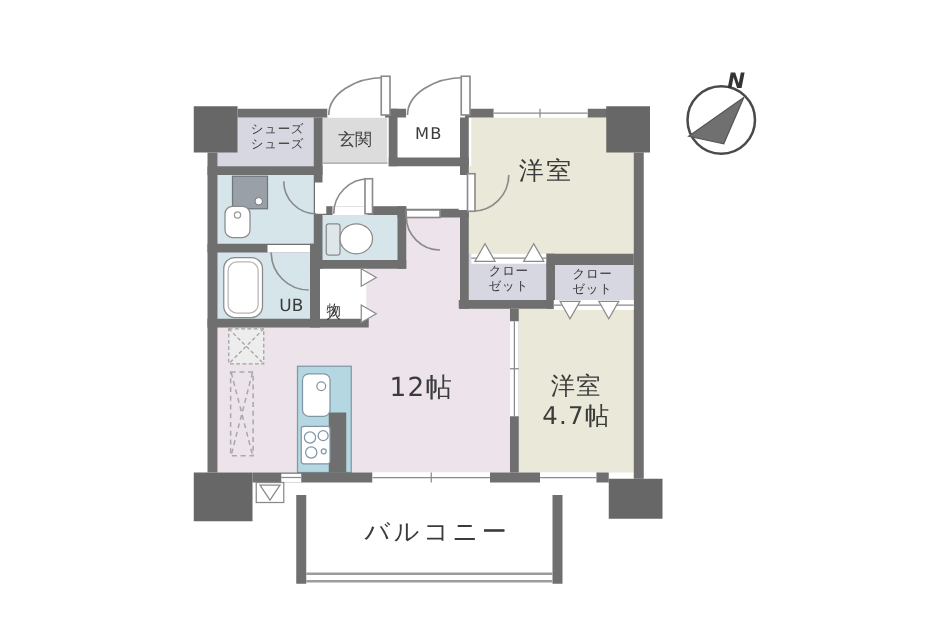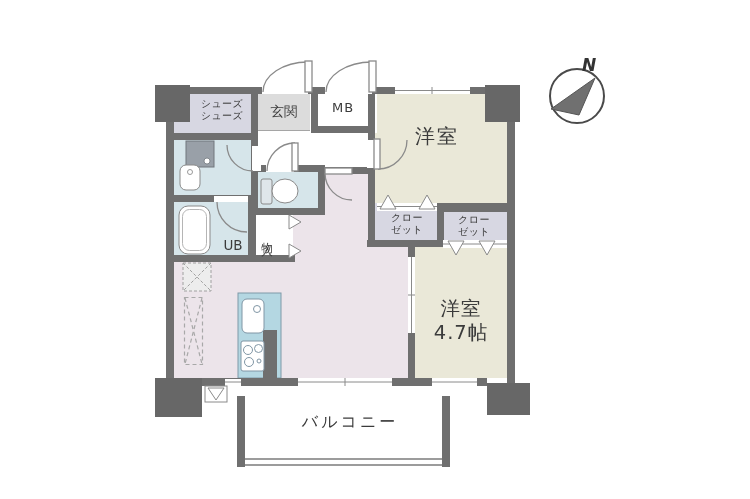--- a/index.html
+++ b/index.html
@@ -8,21 +8,21 @@
   .stage svg{position:absolute;left:0;top:0;}
   .lbl{position:absolute;text-align:center;color:#3b3b3b;}
   .lbl .ln{display:block;}
   .sm{font-size:10px;line-height:11.5px;letter-spacing:.5px;}
   .cl{font-size:10px;line-height:11.5px;letter-spacing:.5px;font-family:Liberation Serif, serif;}
   .md{font-size:13.5px;}
   .mb{font-size:13px;letter-spacing:1px;}
   .big{font-size:20px;line-height:25px;letter-spacing:2px;}
   .ldk{font-size:21px;line-height:24px;letter-spacing:1px;}
   .w47{font-size:19.5px;line-height:23.5px;letter-spacing:1px;}
-  .balc{font-size:16px;letter-spacing:3px;font-family:Liberation Serif, serif;}
+  .balc{font-size:20px;letter-spacing:3px;font-family:Liberation Serif, serif;}
   .vert{writing-mode:vertical-rl;text-orientation:upright;font-size:11.5px;letter-spacing:2px;}
   .north{font-size:17px;font-style:italic;font-weight:600;color:#333;}
 </style>
 </head>
 <body>
 
 <div class="stage">
 
 <svg width="750" height="499" viewBox="0 0 750 499">
 
@@ -217,20 +217,21 @@
     <span class="ln">クロー</span>
     <span class="ln">ゼット</span>
   </div>
   <div class="lbl cl" style="left:441px;top:214px;width:66px;">
     <span class="ln">クロー</span>
     <span class="ln">ゼット</span>
   </div>
   <div class="lbl md" style="left:216px;top:206px;width:34px;margin-top:31px;">UB</div>
   <div class="lbl vert" style="left:259px;top:214px;height:42px;">物入</div>
   <div class="lbl ldk" style="left:277px;top:298px;width:120px;">
+    <span class="ln">12帖</span>
   </div>
   <div class="lbl w47" style="left:401px;top:297px;width:120px;">
     <span class="ln">洋室</span>
     <span class="ln">4.7帖</span>
   </div>
   <div class="lbl balc" style="left:250px;top:412px;width:200px;">バルコニー</div>
   <div class="lbl north" style="left:577px;top:55px;width:24px;">N</div>
 
 </div>
 

